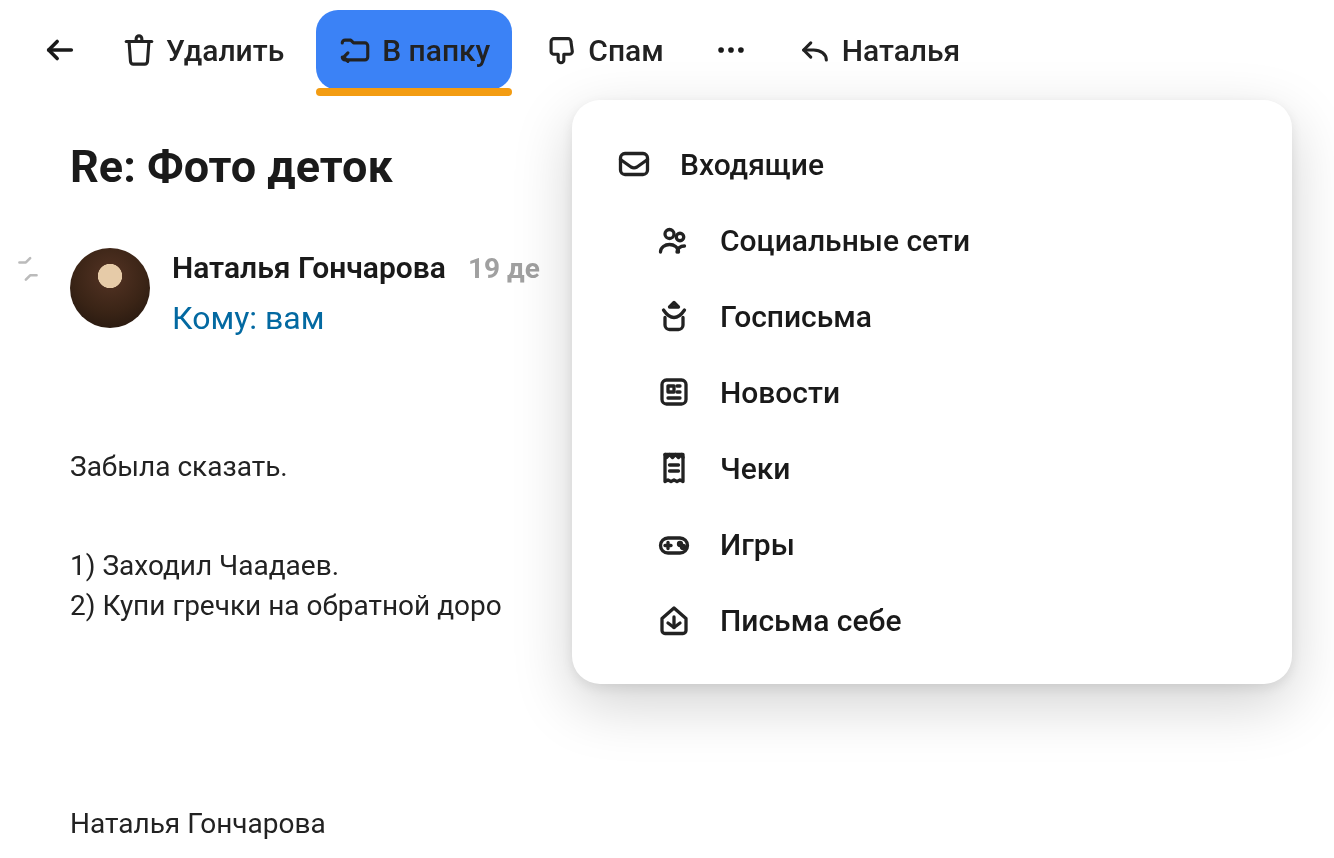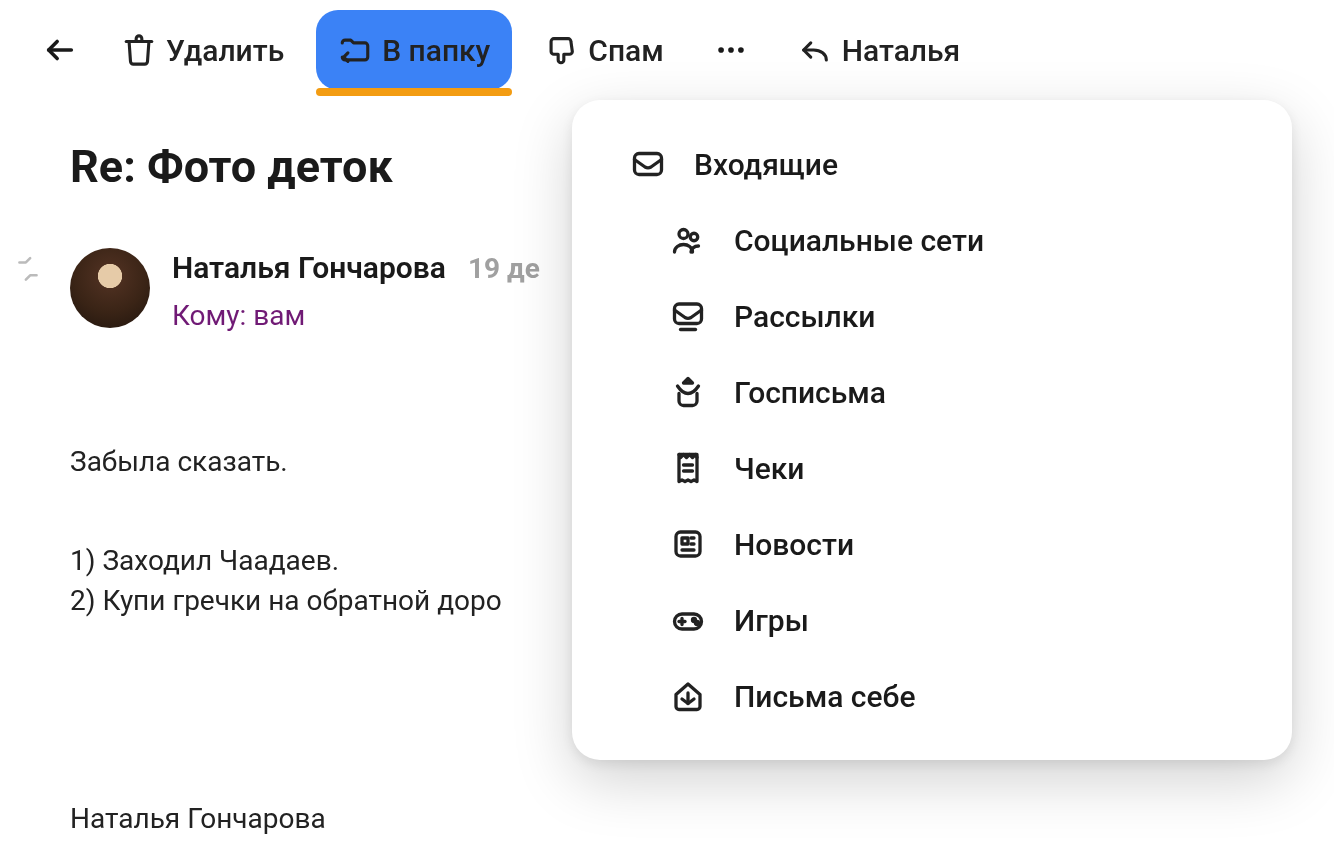--- a/index.html
+++ b/index.html
@@ -81,40 +81,40 @@
   .avatar {
     width: 80px; height: 80px;
     border-radius: 50%;
     background: radial-gradient(circle at 50% 35%, #e6cba8 0%, #e6cba8 18%, #4b2e1f 19%, #3a2416 55%, #1f140d 100%);
     flex-shrink: 0;
   }
   .sender-info { padding-top: 2px; }
   .sender-line { display: flex; align-items: baseline; gap: 22px; }
   .sender-name { font-size: 30px; font-weight: 600; }
   .sender-date { font-size: 28px; color: #a0a0a0; font-weight: bold; }
-  .recipient { font-size: 28px; color: #701a75; margin-top: 14px; }
+  .recipient { font-size: 32px; color: #0369a1; margin-top: 14px; }
   .body {
     margin-top: 110px;
     font-size: 28px;
     line-height: 1.45;
     color: #222;
   }
   .body p { margin: 0; }
   .body .gap { height: 58px; }
   .signature { margin-top: 180px; font-size: 28px; color: #222; }
 
   .dropdown {
     position: absolute;
     left: 572px;
     top: 100px;
     width: 720px;
     background: #fff;
     border-radius: 28px;
     box-shadow: 0 20px 60px rgba(0,0,0,0.18), 0 4px 12px rgba(0,0,0,0.08);
-    padding: 26px 14px;
+    padding: 26px 0;
     z-index: 100;
   }
   .dd-item {
     display: flex;
     align-items: center;
     gap: 28px;
     padding: 20px 44px;
     font-size: 30px;
     font-weight: 500;
     cursor: pointer;
@@ -223,63 +223,53 @@
           <circle cx="16" cy="10" r="2.5"></circle>
           <path d="M3 20c0-3 3-5 6-5s6 2 6 5"></path>
           <path d="M14 20c0-2 2-4 5-4"></path>
         </svg>
     </span>
     <span>Социальные сети</span>
   </div>
   <div class="dd-item indent">
     <span class="dd-icon">
       <svg viewBox="0 0 24 24" fill="none" stroke="currentColor" stroke-width="2.2" stroke-linecap="round" stroke-linejoin="round">
-          <rect x="3" y="4" width="18" height="13" rx="3"></rect>
-          <path d="M3 8l7 5a4 4 0 0 0 4 0l7-5"></path>
-          <line x1="7" y1="21" x2="17" y2="21"></line>
-        </svg>
-    </span>
-    <span>Рассылки</span>
-  </div>
-  <div class="dd-item indent">
-    <span class="dd-icon">
-      <svg viewBox="0 0 24 24" fill="none" stroke="currentColor" stroke-width="2.2" stroke-linecap="round" stroke-linejoin="round">
           <path d="M12 3l3 3h-6z"></path>
           <path d="M5 8c2 3 4 5 7 5s5-2 7-5"></path>
           <path d="M6 13v5a3 3 0 0 0 3 3h6a3 3 0 0 0 3-3v-5"></path>
         </svg>
     </span>
     <span>Госписьма</span>
-  </div>
-  <div class="dd-item indent">
-    <span class="dd-icon">
-      <svg viewBox="0 0 24 24" fill="none" stroke="currentColor" stroke-width="2.2" stroke-linecap="round" stroke-linejoin="round">
-          <path d="M6 3h12v18l-2-1-2 1-2-1-2 1-2-1-2 1z"></path>
-          <path d="M6 3l1 2 2-2 2 2 2-2 2 2 2-2 1 2"></path>
-          <line x1="9" y1="10" x2="15" y2="10"></line>
-          <line x1="9" y1="14" x2="15" y2="14"></line>
-        </svg>
-    </span>
-    <span>Чеки</span>
   </div>
   <div class="dd-item indent">
     <span class="dd-icon">
       <svg viewBox="0 0 24 24" fill="none" stroke="currentColor" stroke-width="2.2" stroke-linecap="round" stroke-linejoin="round">
           <rect x="4" y="4" width="16" height="16" rx="3"></rect>
           <rect x="8" y="8" width="4" height="4"></rect>
           <line x1="14" y1="8" x2="16" y2="8"></line>
           <line x1="14" y1="12" x2="16" y2="12"></line>
           <line x1="8" y1="16" x2="16" y2="16"></line>
         </svg>
     </span>
     <span>Новости</span>
   </div>
   <div class="dd-item indent">
     <span class="dd-icon">
       <svg viewBox="0 0 24 24" fill="none" stroke="currentColor" stroke-width="2.2" stroke-linecap="round" stroke-linejoin="round">
+          <path d="M6 3h12v18l-2-1-2 1-2-1-2 1-2-1-2 1z"></path>
+          <path d="M6 3l1 2 2-2 2 2 2-2 2 2 2-2 1 2"></path>
+          <line x1="9" y1="10" x2="15" y2="10"></line>
+          <line x1="9" y1="14" x2="15" y2="14"></line>
+        </svg>
+    </span>
+    <span>Чеки</span>
+  </div>
+  <div class="dd-item indent">
+    <span class="dd-icon">
+      <svg viewBox="0 0 24 24" fill="none" stroke="currentColor" stroke-width="2.2" stroke-linecap="round" stroke-linejoin="round">
           <rect x="3" y="8" width="18" height="10" rx="5"></rect>
           <line x1="8" y1="11" x2="8" y2="15"></line>
           <line x1="6" y1="13" x2="10" y2="13"></line>
           <circle cx="16" cy="12" r="1"></circle>
           <circle cx="18" cy="14" r="1"></circle>
         </svg>
     </span>
     <span>Игры</span>
   </div>
   <div class="dd-item indent">

